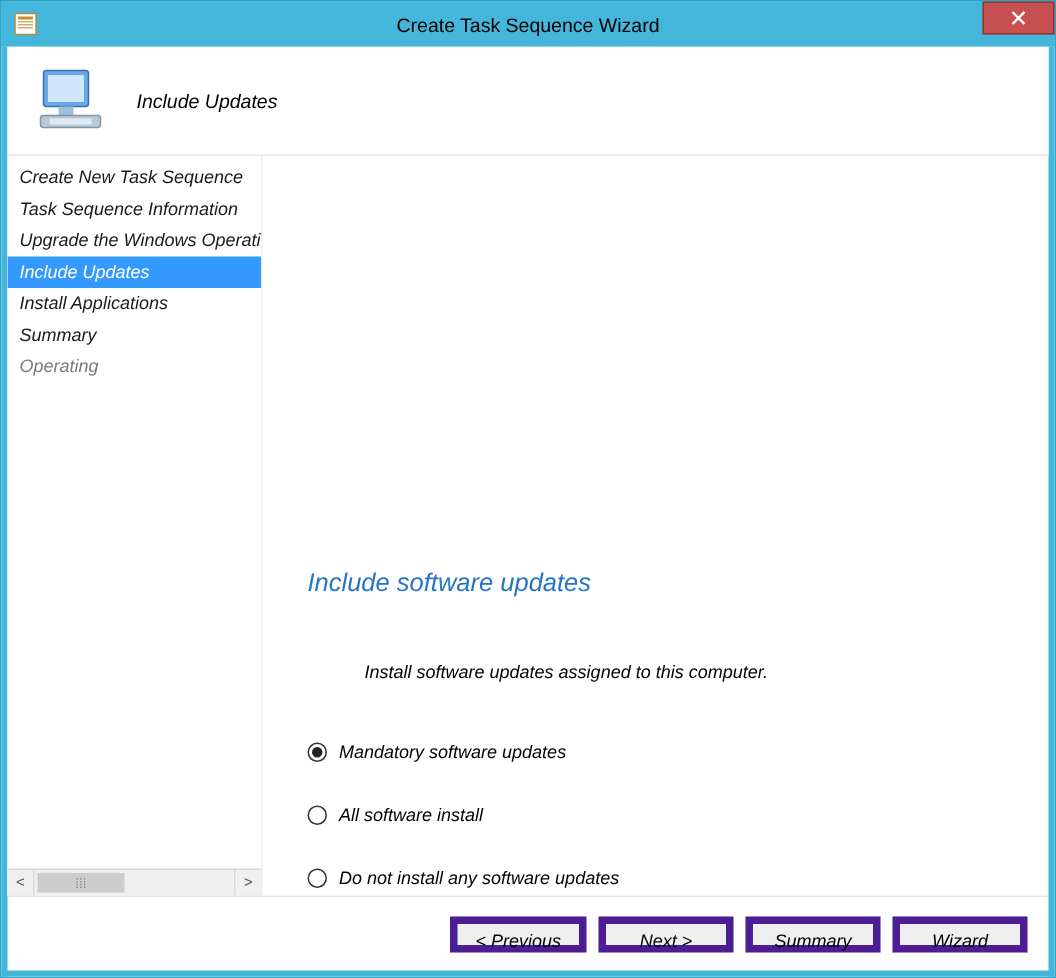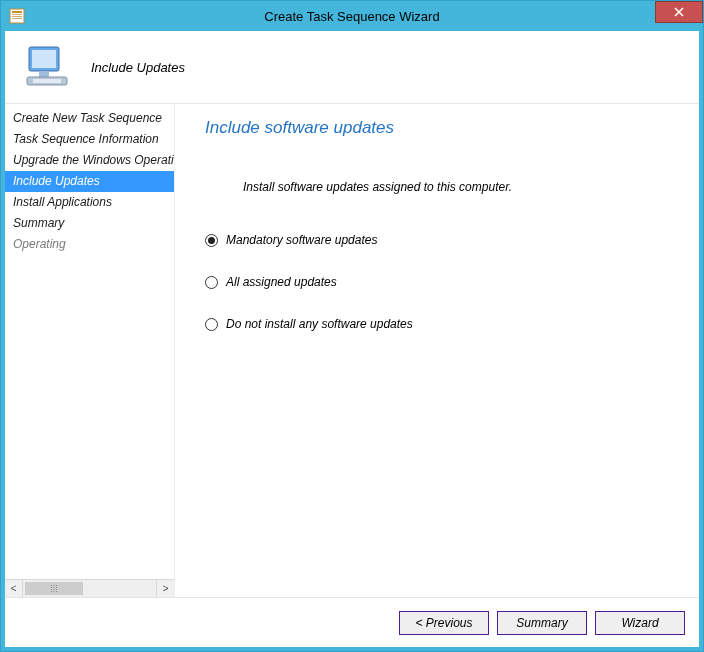--- a/index.html
+++ b/index.html
@@ -141,20 +141,21 @@
     width: 58px;
     background: #cdcdcd;
     display:flex; align-items:center; justify-content:center;
     font-size:9px; color:#888;
   }
   .content {
     flex: 1;
     padding: 12px 22px 0 30px;
     display: flex;
     flex-direction: column;
+    justify-content: flex-end;
   }
   .content-title {
     color: #2574c5;
     font-size: 17px;
     font-weight: 400;
     margin-top: 2px;
     margin-bottom: 42px;
   }
   .instruction {
     font-size: 12px;
@@ -193,21 +194,21 @@
     align-items: center;
     justify-content: flex-end;
     padding-right: 14px;
     gap: 8px;
   }
   .btn {
     min-width: 90px;
     height: 24px;
     padding: 0 12px;
     background: #efefef;
-    border: 1px solid #4c1d95;
+    border: 5px solid #4c1d95;
     font-size: 12px;
     line-height: 22px;
     text-align: center;
     cursor: default;
   }
 </style>
 </head>
 <body>
 
 <div class="window">
@@ -271,30 +272,31 @@
       <div class="content">
         <div class="content-title">Include software updates</div>
         <div class="instruction">Install software updates assigned to this computer.</div>
 
         <label class="radio-row">
           <span class="radio checked"></span>
           <span>Mandatory software updates</span>
         </label>
         <label class="radio-row">
           <span class="radio"></span>
-          <span>All assigned updates</span>
+          <span>All software install</span>
         </label>
         <label class="radio-row">
           <span class="radio"></span>
           <span>Do not install any software updates</span>
         </label>
       </div>
 
     </div>
 
     <div class="footer">
       <div class="btn">&lt; Previous</div>
+      <div class="btn">Next &gt;</div>
       <div class="btn">Summary</div>
       <div class="btn">Wizard</div>
     </div>
 
   </div>
 </div>
 
 </body></html>

